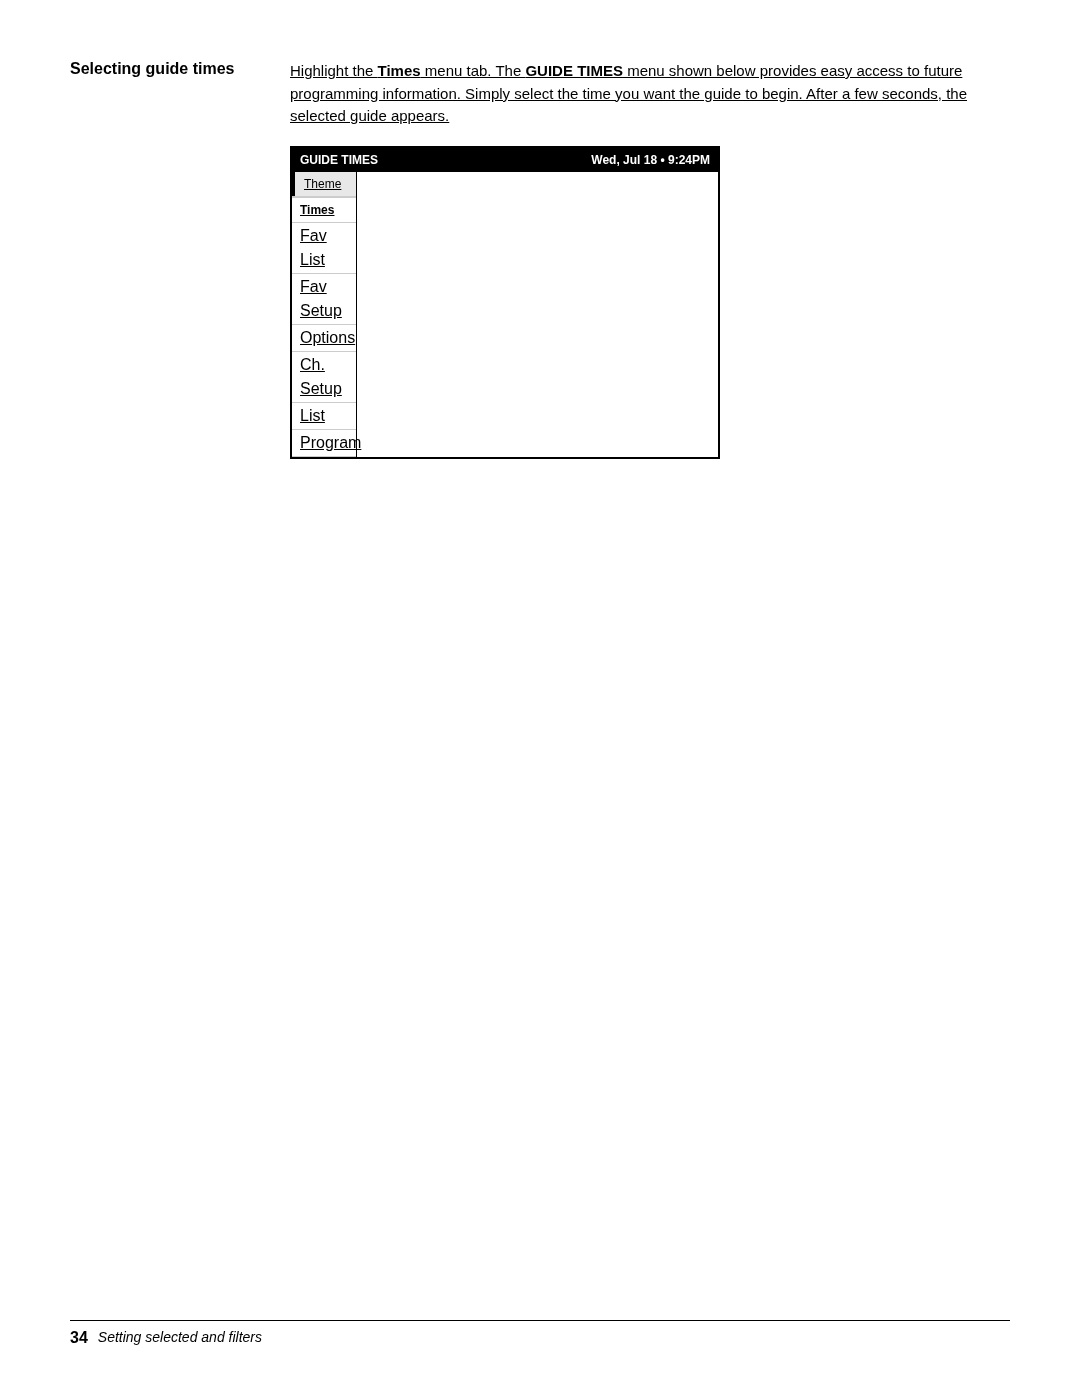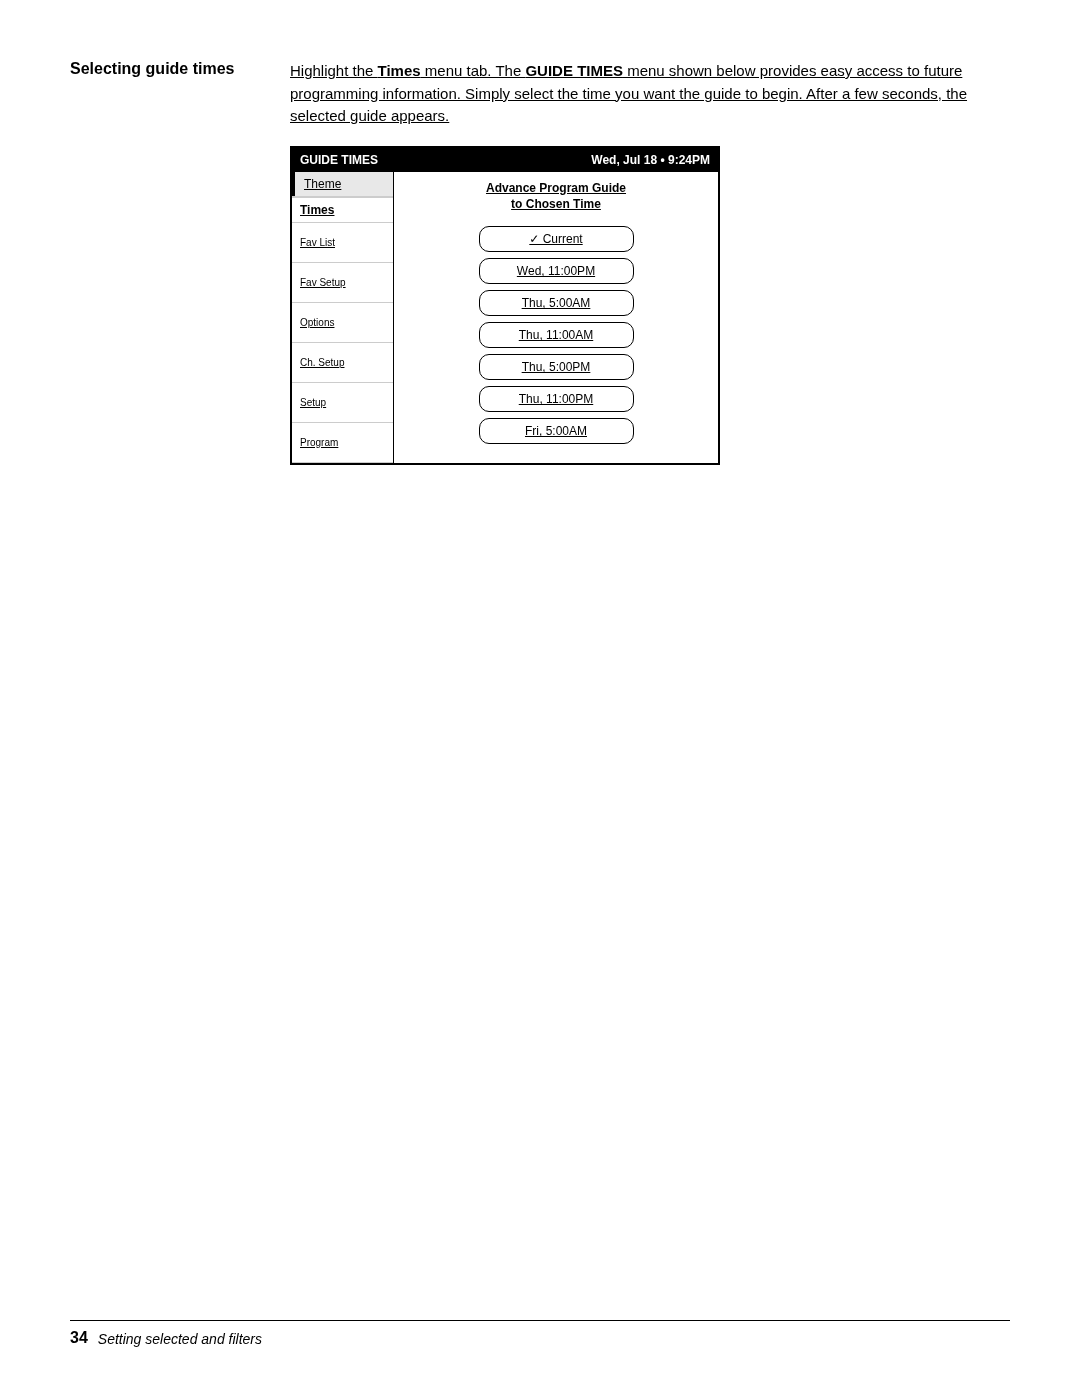--- a/index.html
+++ b/index.html
@@ -58,21 +58,21 @@
       font-size: 12px;
     }
 
     .guide-body {
       display: flex;
       background: #fff;
     }
 
     
     .guide-menu {
-      width: 102px;
+      width: 65px;
       border-right: 1px solid #000;
       flex-shrink: 0;
     }
 
     
     .guide-content {
       flex: 1;
       padding: 8px 10px;
       display: flex;
       flex-direction: column;
@@ -104,21 +104,21 @@
       
     }
 
     
     .page-footer {
       position: absolute;
       bottom: 50px;
       left: 70px;
       right: 70px;
       display: flex;
-      align-items: flex-end;
+      align-items: flex-start;
       border-top: 1px solid #000;
       padding-top: 8px;
     }
 
     .page-number {
       font-size: 16px;
       font-weight: bold;
       margin-right: 10px;
     }
 
@@ -140,22 +140,22 @@
       content: '';
       position: absolute;
       left: 0;
       top: 0;
       bottom: 0;
       width: 3px;
       background: #000;
     }
 
     .menu-item-plain {
-      padding: 12px 8px;
-      font-size: 10px;
+      padding: 1px 8px;
+      font-size: 16px;
       border-bottom: 1px solid #ccc;
       cursor: pointer;
     }
 
     .menu-item-times {
       padding: 3px 8px;
       font-size: 12px;
       border-bottom: 1px solid #ccc;
       border-top: 1px solid #ccc;
       background: #fff;
@@ -206,44 +206,29 @@
 
             <div class="menu-item-plain">
               <span>Options</span>
             </div>
 
             <div class="menu-item-plain">
               <span>Ch. Setup</span>
             </div>
 
             <div class="menu-item-plain">
-              <span>Setup</span>
+              <span>List</span>
             </div>
 
             <div class="menu-item-plain">
               <span>Program</span>
             </div>
 
           </div>
 
-          <div class="guide-content">
-            <div class="content-title">
-              <span>Advance Program Guide</span><br>
-              <span>to Chosen Time</span>
-            </div>
-
-            <div class="time-button current">✓ Current</div>
-            <div class="time-button">Wed,  11:00PM</div>
-            <div class="time-button">Thu,   5:00AM</div>
-            <div class="time-button">Thu,  11:00AM</div>
-            <div class="time-button">Thu,   5:00PM</div>
-            <div class="time-button">Thu,  11:00PM</div>
-            <div class="time-button">Fri,   5:00AM</div>
-
-          </div>
         </div>
       </div>
 
     </div>
   </div>
 
 </div>
 
 <div class="page-footer">
   <span class="page-number">34</span>

